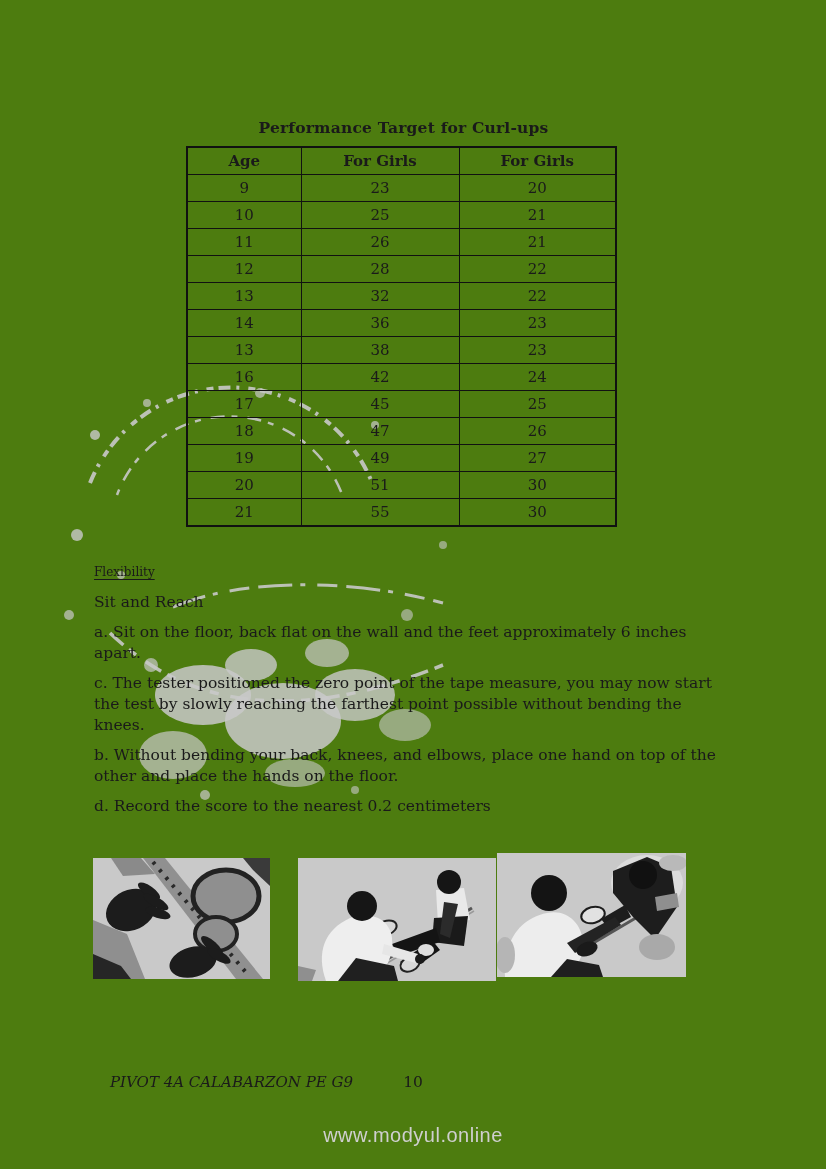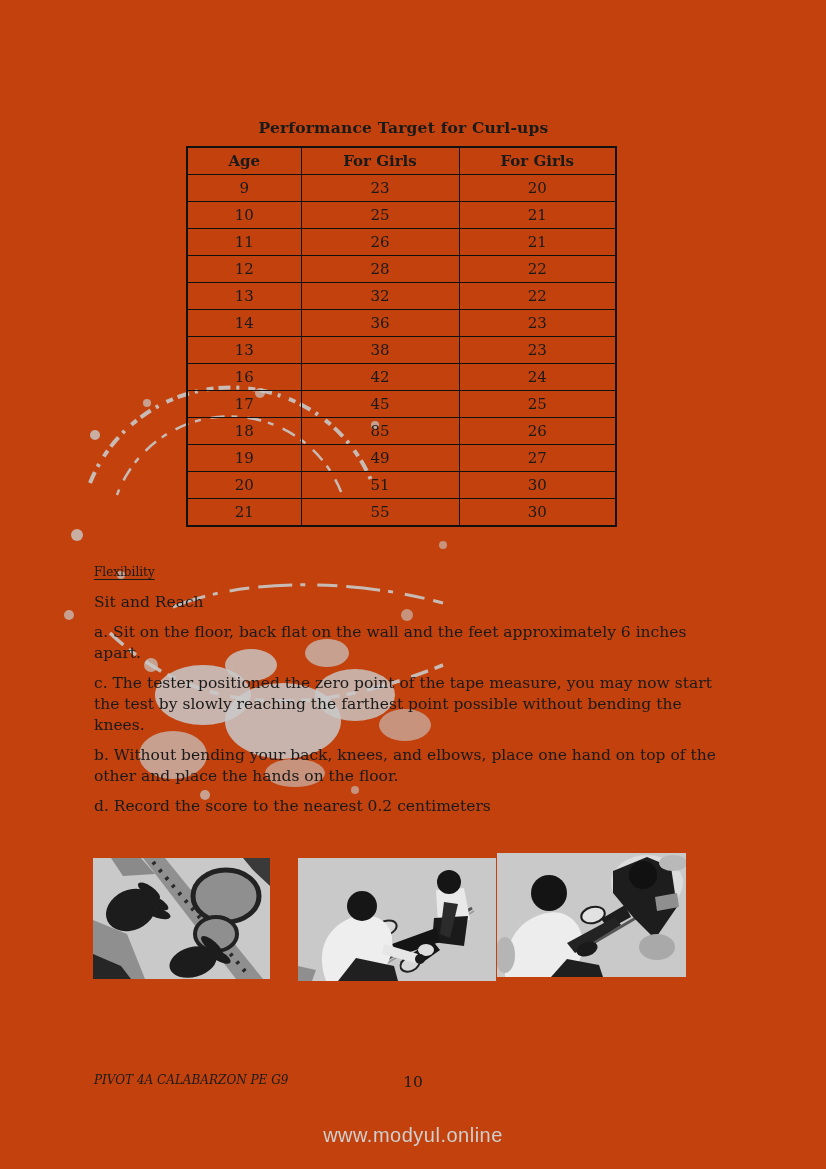--- a/index.html
+++ b/index.html
@@ -1,21 +1,21 @@
 <!DOCTYPE html>
 <html><head>
 <meta charset="utf-8">
 <style>
   html, body { margin: 0; padding: 0; background: #ffffff; }
   .page {
     position: relative;
     width: 826px;
     height: 1169px;
     margin: 0 auto;
-    background: #c2410c;
+    background: #4d7c0f;
     overflow: hidden;
     font-family: "DejaVu Serif", "Liberation Serif", serif;
     color: #1a1a1a;
   }
   
   .stamp {
     position: absolute;
     left: 55px; top: 365px;
     width: 420px; height: 440px;
     z-index: 0;
@@ -73,22 +73,22 @@
     font-weight: normal;
   }
   .flex-sub { margin: 0 0 9px 0; }
   .flex-item { margin: 0 0 9px 0; }
   
   .photo { position: absolute; z-index: 2; }
   .photo svg { display: block; }
   
   .footer-left {
     position: absolute;
-    left: 94px; top: 1073px;
-    font-size: 12px;
+    left: 110px; top: 1073px;
+    font-size: 15px;
     font-style: italic;
     z-index: 2;
   }
   .page-number {
     position: absolute;
     left: 0; top: 1073px;
     width: 826px;
     text-align: center;
     font-size: 15.5px;
     z-index: 2;
@@ -200,21 +200,21 @@
           <td>42</td>
           <td>24</td>
         </tr>
         <tr>
           <td>17</td>
           <td>45</td>
           <td>25</td>
         </tr>
         <tr>
           <td>18</td>
-          <td>85</td>
+          <td>47</td>
           <td>26</td>
         </tr>
         <tr>
           <td>19</td>
           <td>49</td>
           <td>27</td>
         </tr>
         <tr>
           <td>20</td>
           <td>51</td>

